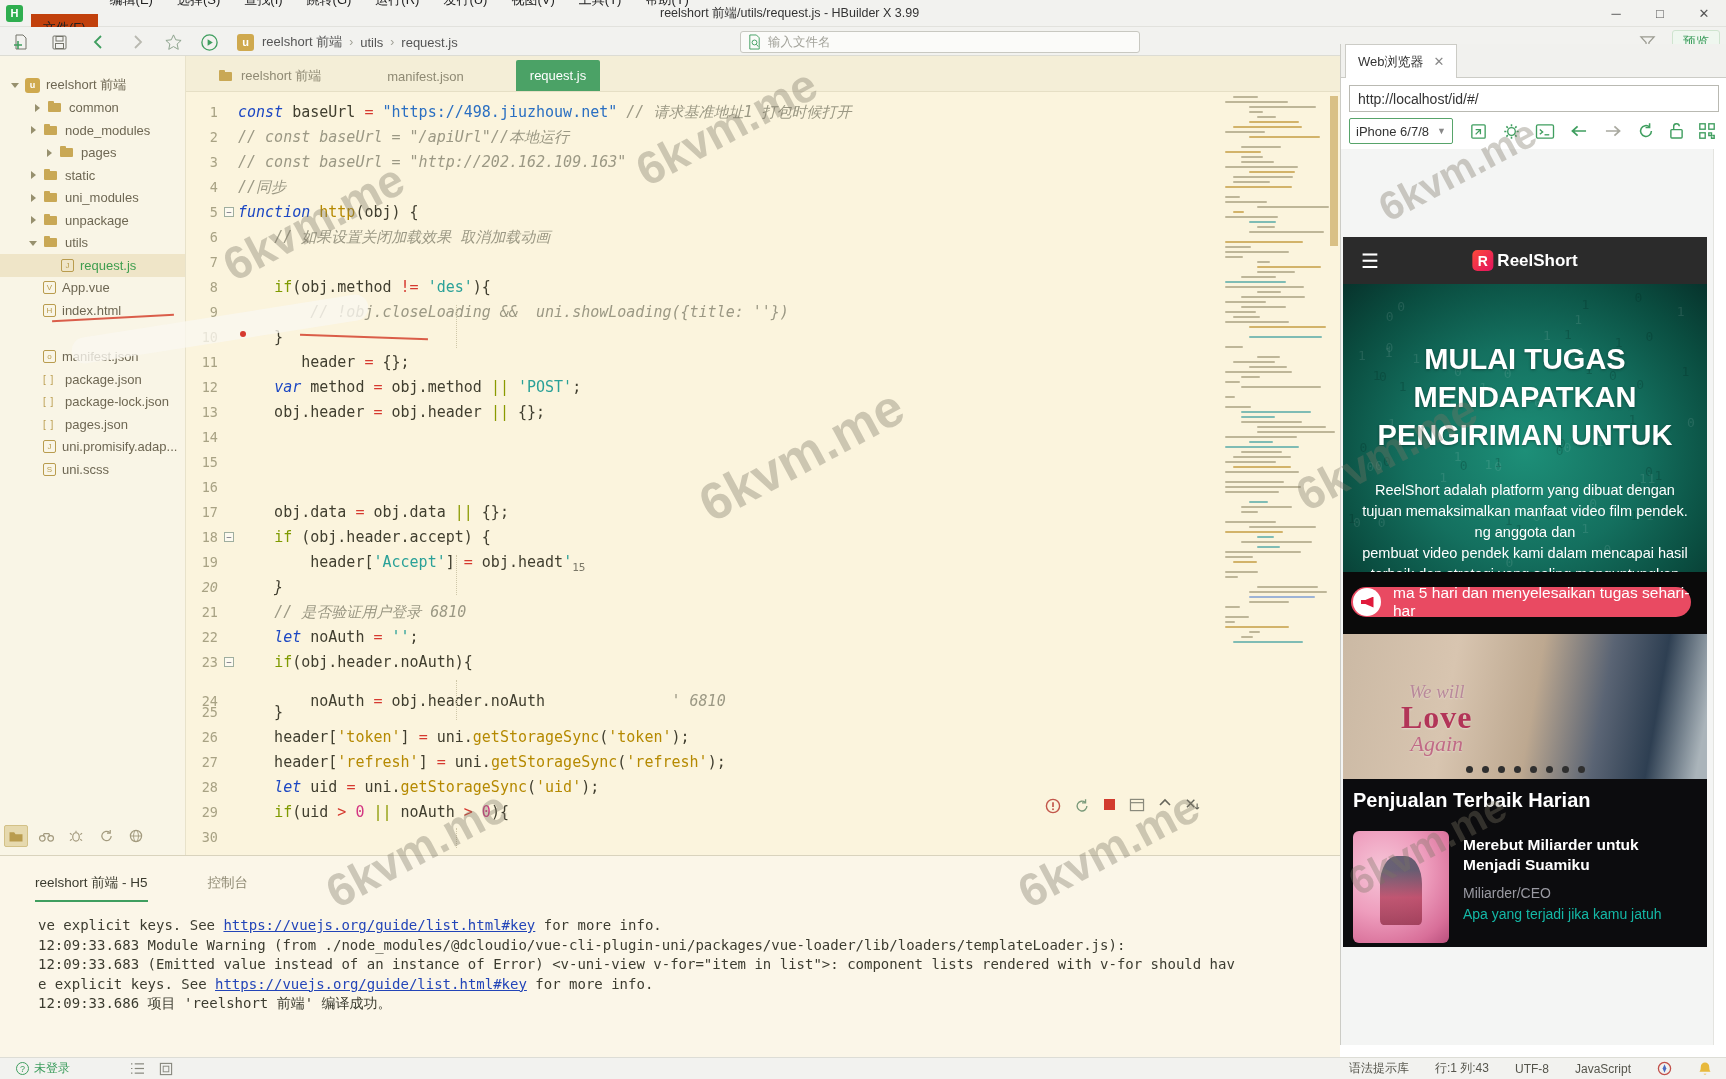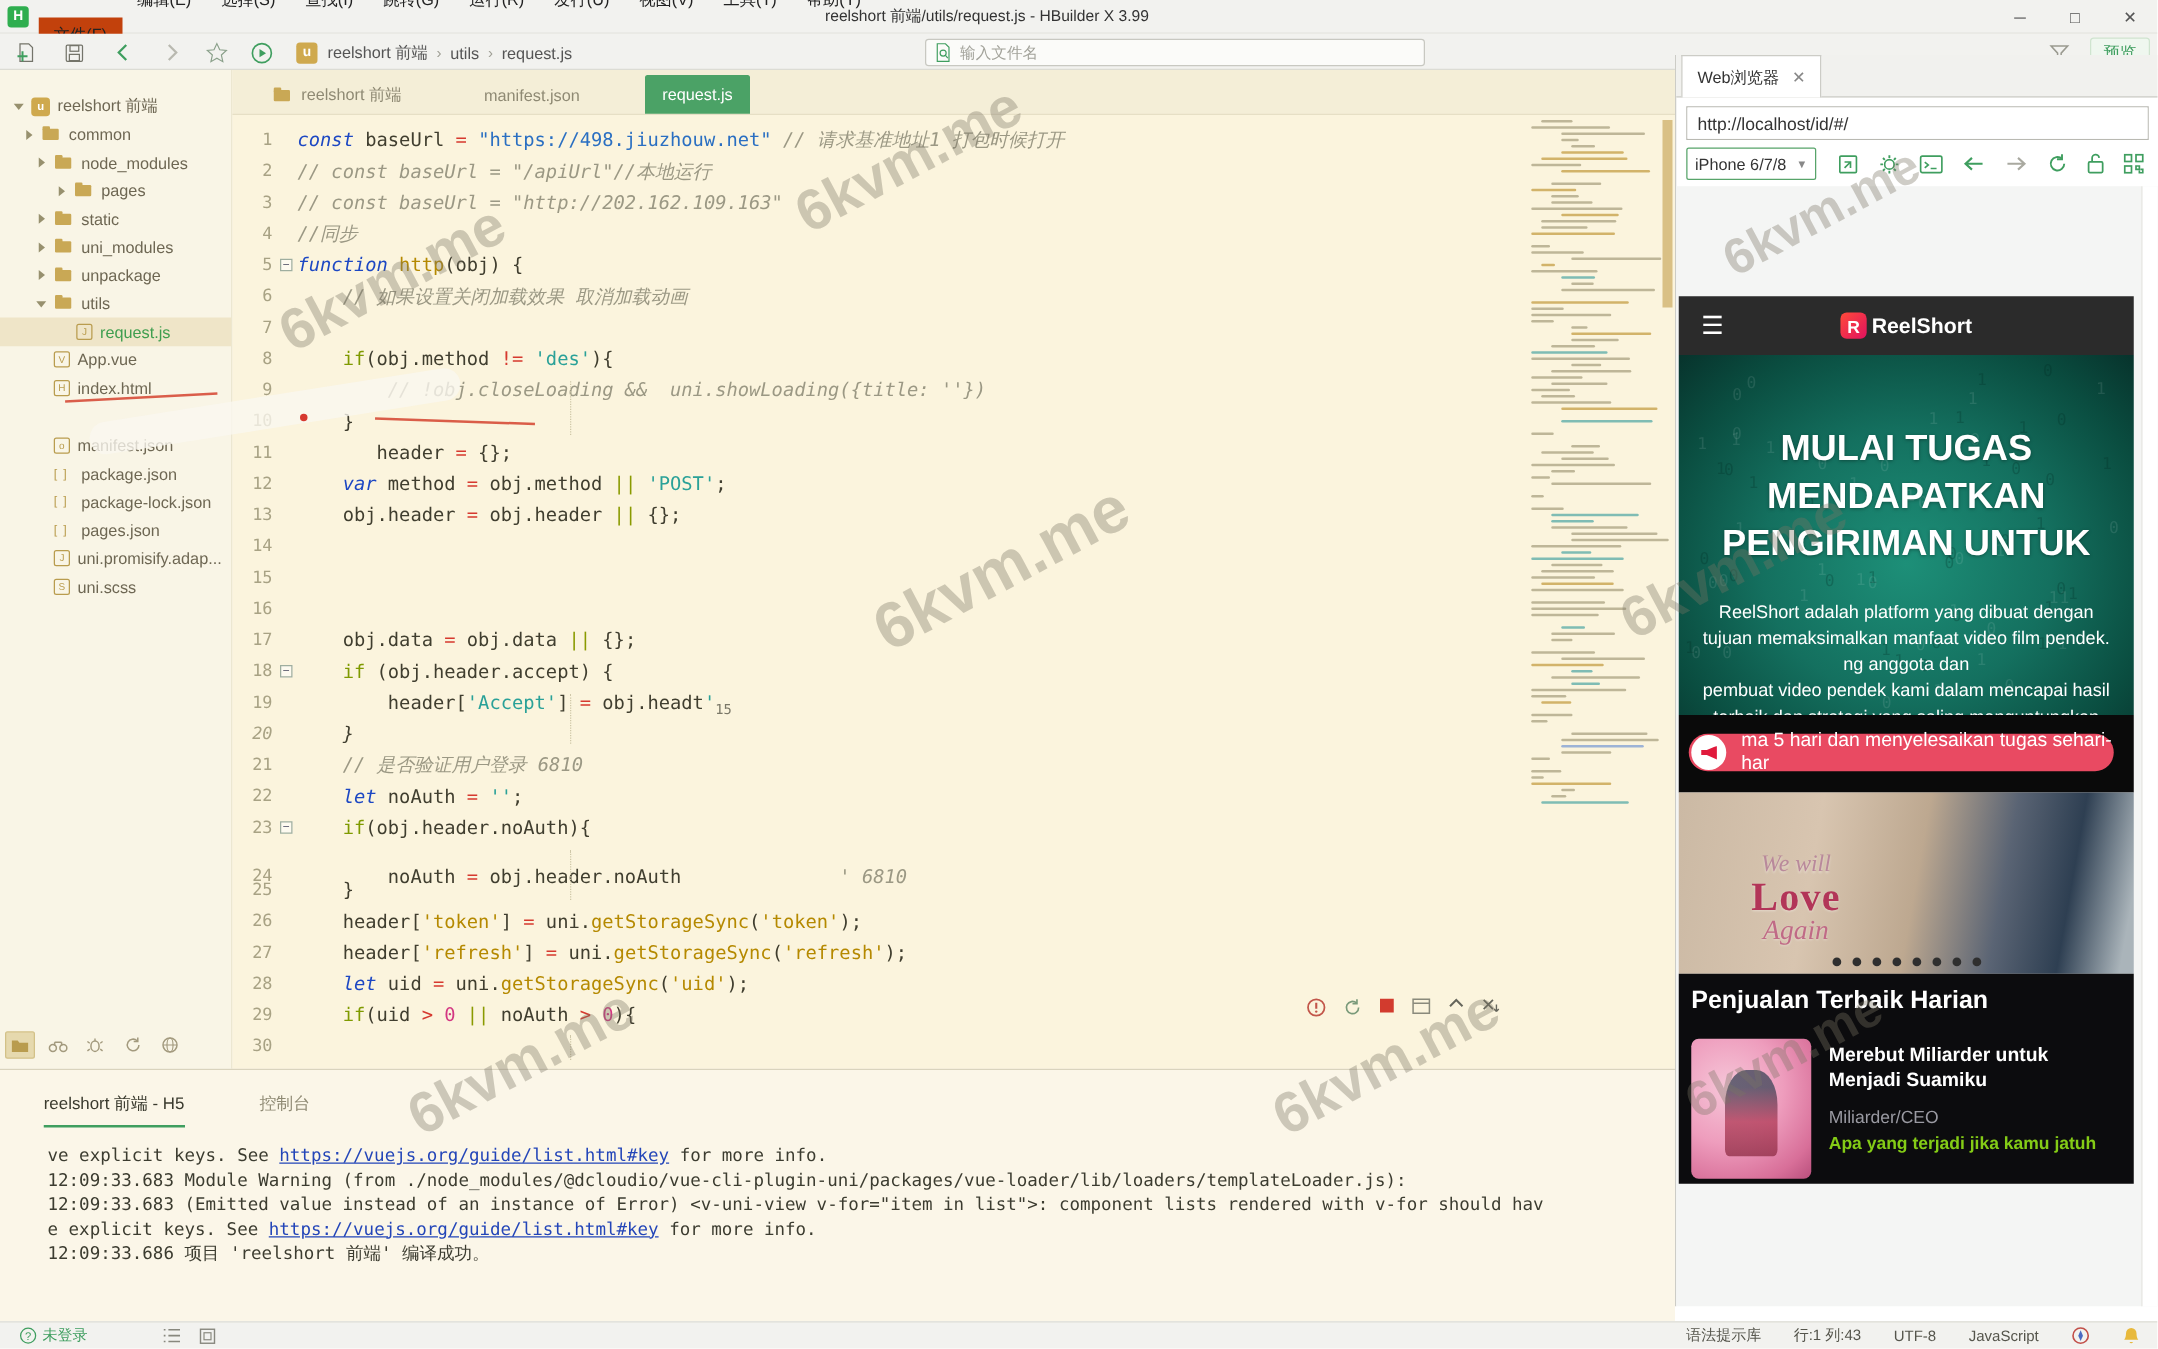--- a/index.html
+++ b/index.html
@@ -124,21 +124,21 @@
   .dots { position:absolute; left:0; bottom:6px; width:100%; display:flex; justify-content:center; gap:9px; }
   .dot { width:7px; height:7px; border-radius:50%; background:#2f2f2f; }
   .blacksec { height:168px; background:#0c0c0e; position:relative; color:#fff; }
   .sec-title { position:absolute; left:10px; top:10px; font-size:20px; font-weight:800; }
   .book { position:absolute; left:10px; top:52px; right:8px; display:flex; gap:14px; }
   .cover { width:96px; height:112px; border-radius:6px; background:radial-gradient(circle at 30% 35%, #f6c6d8 0%, #ee9dbd 45%, #d86f99 80%, #b94f7c 100%); flex:none; position:relative; }
   .cover::after { content:""; position:absolute; left:28%; top:22%; width:44%; height:62%; background:linear-gradient(180deg,#3a4356 20%, #b03a56 60%, #8d2c44 100%); border-radius:40% 40% 8% 8%; opacity:.75; }
   .binfo { padding-top:4px; }
   .btitle { font-size:15.5px; font-weight:bold; line-height:20px; width:220px; }
   .btag { color:#9a9aa2; font-size:14px; margin-top:10px; }
-  .bdesc { color:#84cc16; font-size:14px; margin-top:5px;font-weight:bold; }
+  .bdesc { color:#14b8a6; font-size:14px; margin-top:5px; }
 
   
   .wm { position:absolute; font-weight:bold; color:rgba(122,116,101,.36); transform:rotate(-28deg); font-family:"Liberation Sans",sans-serif; pointer-events:none; z-index:50; }
   .blob { position:absolute; background:rgba(250,247,240,.78); border-radius:18px; transform:rotate(-9deg); z-index:40; }
   .scribble { position:absolute; border-top:2px solid rgba(210,55,35,.8); transform:rotate(-3deg); z-index:45; }
   .reddot { position:absolute; width:6px; height:6px; border-radius:50%; background:#d6392f; z-index:45; }
   svg { display:block; }
 </style>
 </head>
 <body>
@@ -226,21 +226,21 @@
   <div class="preview-btn">预览</div>
 </div>
 
 <div class="sidebar">
   <div class="tree" id="tree">
       <div class="trow" style="padding-left: 10px;">
         <span class="chev d"></span>
         <span class="fic proj">u</span>
         <span>reelshort 前端</span>
       </div>
-      <div class="trow" style="padding-left: 18px;">
+      <div class="trow" style="padding-left: 32px;">
         <span class="chev r"></span>
         <span class="fic folder"></span>
         <span>common</span>
       </div>
       <div class="trow" style="padding-left: 28px;">
         <span class="chev r"></span>
         <span class="fic folder"></span>
         <span>node_modules</span>
       </div>
       <div class="trow" style="padding-left: 44px;">

